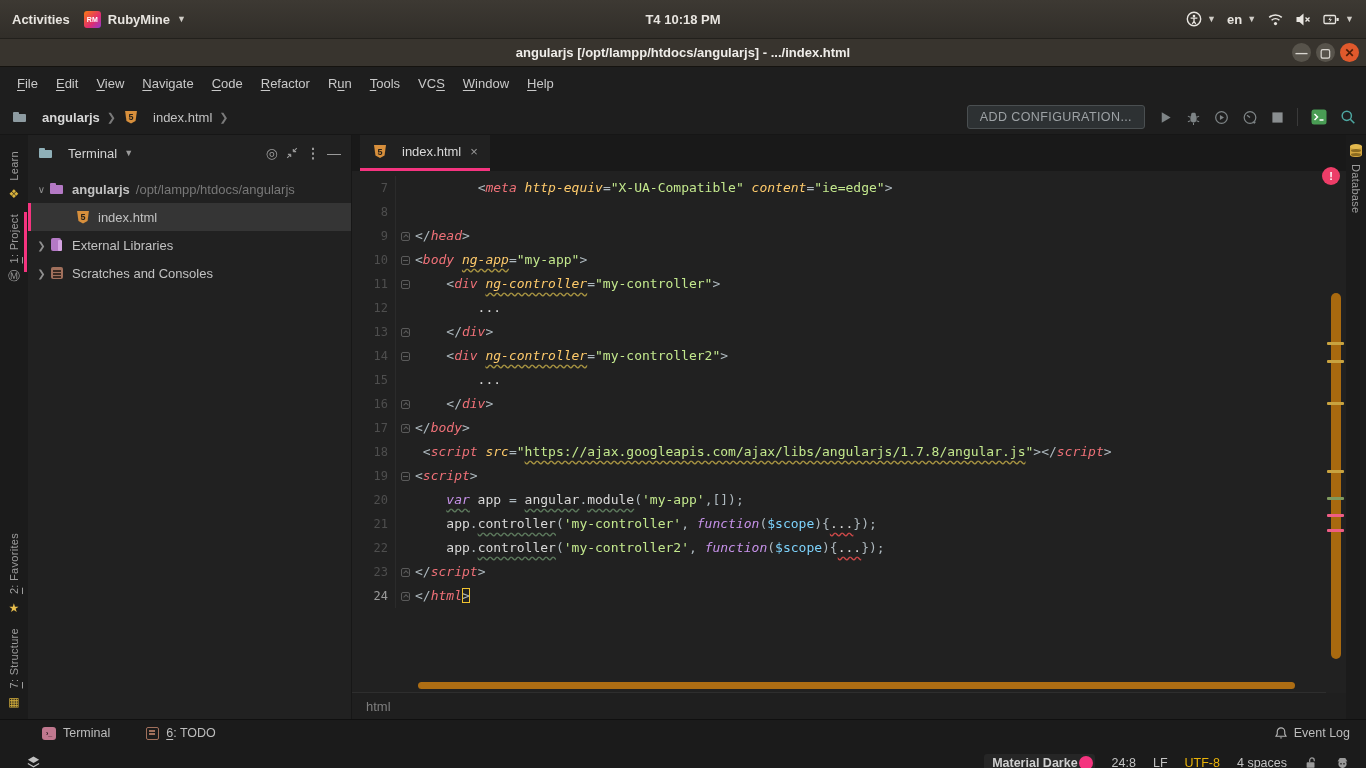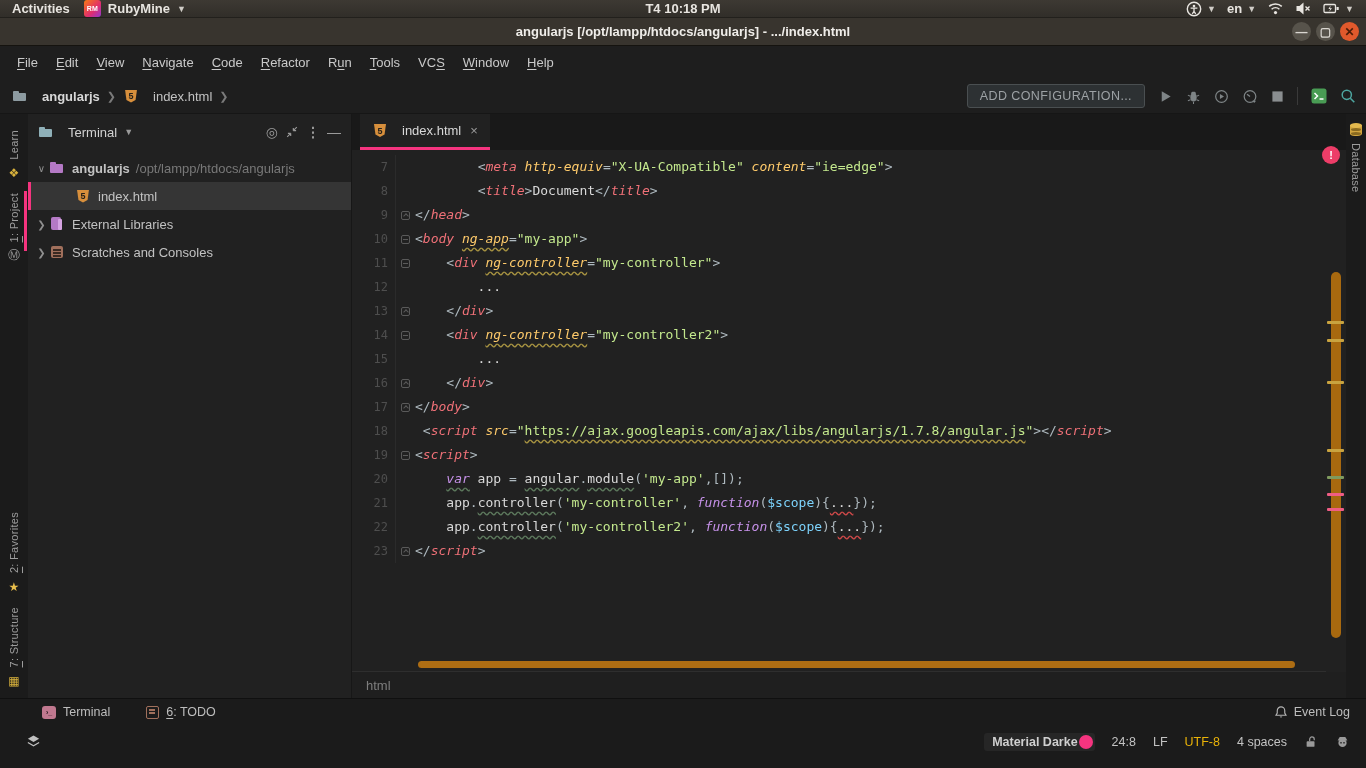--- a/index.html
+++ b/index.html
@@ -1,19 +1,19 @@
 <!DOCTYPE html>
 <html><head>
 <meta charset="utf-8">
 <style>
   html,body{margin:0;padding:0;background:#000;}
   #screen{position:relative;width:1366px;height:768px;overflow:hidden;background:#1b1b1b;
           font-family:"Liberation Sans",sans-serif;-webkit-font-smoothing:antialiased;}
   
-  .gnome{height:18px;background:linear-gradient(#3d3933,#312e29);display:flex;align-items:center;
+  .gnome{height:39px;background:linear-gradient(#3d3933,#312e29);display:flex;align-items:center;
          color:#e8e5e0;font-size:13px;font-weight:bold;position:relative;border-bottom:1px solid #22201c;box-sizing:border-box;}
   .gn-left{display:flex;align-items:center;gap:14px;padding-left:12px;}
   .rm-badge{width:17px;height:17px;border-radius:3px;background:linear-gradient(135deg,#f97a12,#e02d6f 60%,#9039d0);
             color:#fff;font-size:7px;font-weight:bold;display:flex;align-items:center;justify-content:center;}
   .gn-center{position:absolute;left:0;right:0;text-align:center;pointer-events:none;}
   .gn-right{margin-left:auto;display:flex;align-items:center;gap:11px;padding-right:12px;}
   .carat{font-size:9px;color:#cfccc6;}
   .gn-right svg{display:block;}
   
   .titlebar{height:28px;background:#38342e;display:flex;align-items:center;justify-content:center;position:relative;
@@ -305,36 +305,37 @@
       <div class="tabbar">
         <span class="tab">
           <span class="ti html"></span>
           <span>index.html</span>
           <span class="close">×</span>
         </span>
       </div>
       <div class="codearea" id="code">
         <div class="hscroll"></div>
       <div class="cl"><span class="ln">7</span><span class="foldcol"></span><span class="ct"><span class="s-pln">        </span><span class="s-punc">&lt;</span><span class="s-tag">meta</span><span class="s-pln"> </span><span class="s-attr">http-equiv</span><span class="s-punc">=</span><span class="s-str">"X-UA-Compatible"</span><span class="s-pln"> </span><span class="s-attr">content</span><span class="s-punc">=</span><span class="s-str">"ie=edge"</span><span class="s-punc">&gt;</span></span></div>
-          <div class="cl"><span class="ln">8</span><span class="foldcol"></span><span class="ct"><span class="s-pln">        </span><span class="s-punc">&lt;</span><span class="s-tag">title</span><span class="s-punc">&gt;</span><span class="s-pln">Document</span><span class="s-punc">&lt;/</span><span class="s-tag">title</span><span class="s-punc">&gt;</span></span></div>
+          <div class="cl"><span class="ln">8</span><span class="foldcol"></span></div>
           <div class="cl"><span class="ln">9</span><span class="foldcol"><span class="fold-m end"></span></span><span class="ct"><span class="s-punc">&lt;/</span><span class="s-tag">head</span><span class="s-punc">&gt;</span></span></div>
           <div class="cl"><span class="ln">10</span><span class="foldcol"><span class="fold-m start"></span></span><span class="ct"><span class="s-punc">&lt;</span><span class="s-tag">body</span><span class="s-pln"> </span><span class="s-attr s-wy">ng-app</span><span class="s-punc">=</span><span class="s-str">"my-app"</span><span class="s-punc">&gt;</span></span></div>
           <div class="cl"><span class="ln">11</span><span class="foldcol"><span class="fold-m start"></span></span><span class="ct"><span class="s-pln">    </span><span class="s-punc">&lt;</span><span class="s-tag">div</span><span class="s-pln"> </span><span class="s-attr s-wy">ng-controller</span><span class="s-punc">=</span><span class="s-str">"my-controller"</span><span class="s-punc">&gt;</span></span></div>
           <div class="cl"><span class="ln">12</span><span class="foldcol"></span><span class="ct"><span class="s-pln">        ...</span></span></div>
           <div class="cl"><span class="ln">13</span><span class="foldcol"><span class="fold-m end"></span></span><span class="ct"><span class="s-pln">    </span><span class="s-punc">&lt;/</span><span class="s-tag">div</span><span class="s-punc">&gt;</span></span></div>
           <div class="cl"><span class="ln">14</span><span class="foldcol"><span class="fold-m start"></span></span><span class="ct"><span class="s-pln">    </span><span class="s-punc">&lt;</span><span class="s-tag">div</span><span class="s-pln"> </span><span class="s-attr s-wy">ng-controller</span><span class="s-punc">=</span><span class="s-str">"my-controller2"</span><span class="s-punc">&gt;</span></span></div>
           <div class="cl"><span class="ln">15</span><span class="foldcol"></span><span class="ct"><span class="s-pln">        ...</span></span></div>
           <div class="cl"><span class="ln">16</span><span class="foldcol"><span class="fold-m end"></span></span><span class="ct"><span class="s-pln">    </span><span class="s-punc">&lt;/</span><span class="s-tag">div</span><span class="s-punc">&gt;</span></span></div>
           <div class="cl"><span class="ln">17</span><span class="foldcol"><span class="fold-m end"></span></span><span class="ct"><span class="s-punc">&lt;/</span><span class="s-tag">body</span><span class="s-punc">&gt;</span></span></div>
           <div class="cl"><span class="ln">18</span><span class="foldcol"></span><span class="ct"><span class="s-pln"> </span><span class="s-punc">&lt;</span><span class="s-tag">script</span><span class="s-pln"> </span><span class="s-attr">src</span><span class="s-punc">=</span><span class="s-str">"</span><span class="s-link s-wy">https://ajax.googleapis.com/ajax/libs/angularjs/1.7.8/angular.js</span><span class="s-str">"</span><span class="s-punc">&gt;</span><span class="s-punc">&lt;/</span><span class="s-tag">script</span><span class="s-punc">&gt;</span></span></div>
           <div class="cl"><span class="ln">19</span><span class="foldcol"><span class="fold-m start"></span></span><span class="ct"><span class="s-punc">&lt;</span><span class="s-tag">script</span><span class="s-punc">&gt;</span></span></div>
           <div class="cl"><span class="ln">20</span><span class="foldcol"></span><span class="ct"><span class="s-pln">    </span><span class="s-kw s-wg">var</span><span class="s-pln"> app </span><span class="s-punc">=</span><span class="s-pln"> </span><span class="s-pln s-wg">angular</span><span class="s-punc">.</span><span class="s-pln s-wg">module</span><span class="s-punc">(</span><span class="s-str">'my-app'</span><span class="s-punc">,[]);</span></span></div>
           <div class="cl"><span class="ln">21</span><span class="foldcol"></span><span class="ct"><span class="s-pln">    app</span><span class="s-punc">.</span><span class="s-pln s-wg">controller</span><span class="s-punc">(</span><span class="s-str">'my-controller'</span><span class="s-punc">,</span><span class="s-pln"> </span><span class="s-kw">function</span><span class="s-punc">(</span><span class="s-param">$scope</span><span class="s-punc">){</span><span class="s-pln s-wr">...</span><span class="s-punc">});</span></span></div>
           <div class="cl"><span class="ln">22</span><span class="foldcol"></span><span class="ct"><span class="s-pln">    app</span><span class="s-punc">.</span><span class="s-pln s-wg">controller</span><span class="s-punc">(</span><span class="s-str">'my-controller2'</span><span class="s-punc">,</span><span class="s-pln"> </span><span class="s-kw">function</span><span class="s-punc">(</span><span class="s-param">$scope</span><span class="s-punc">){</span><span class="s-pln s-wr">...</span><span class="s-punc">});</span></span></div>
           <div class="cl"><span class="ln">23</span><span class="foldcol"><span class="fold-m end"></span></span><span class="ct"><span class="s-punc">&lt;/</span><span class="s-tag">script</span><span class="s-punc">&gt;</span></span></div>
+          <div class="cl"><span class="ln cur">24</span><span class="foldcol"><span class="fold-m end"></span></span><span class="ct"><span class="s-punc">&lt;/</span><span class="s-tag">html</span><span class="s-punc s-caret">&gt;</span></span></div>
         </div>
       <div class="ebreadcrumb">
         <span>html</span>
       </div>
       <div class="error-stripe" id="estripe">
         <div class="errbadge">!</div>
         <div class="vthumb" id="vthumb" style="top: 122px; height: 366px;"></div>
       <div class="stripe-mark" style="top: 171px; background: rgb(201, 163, 63);"></div>
           <div class="stripe-mark" style="top: 189px; background: rgb(201, 163, 63);"></div>
           <div class="stripe-mark" style="top: 231px; background: rgb(201, 163, 63);"></div>

